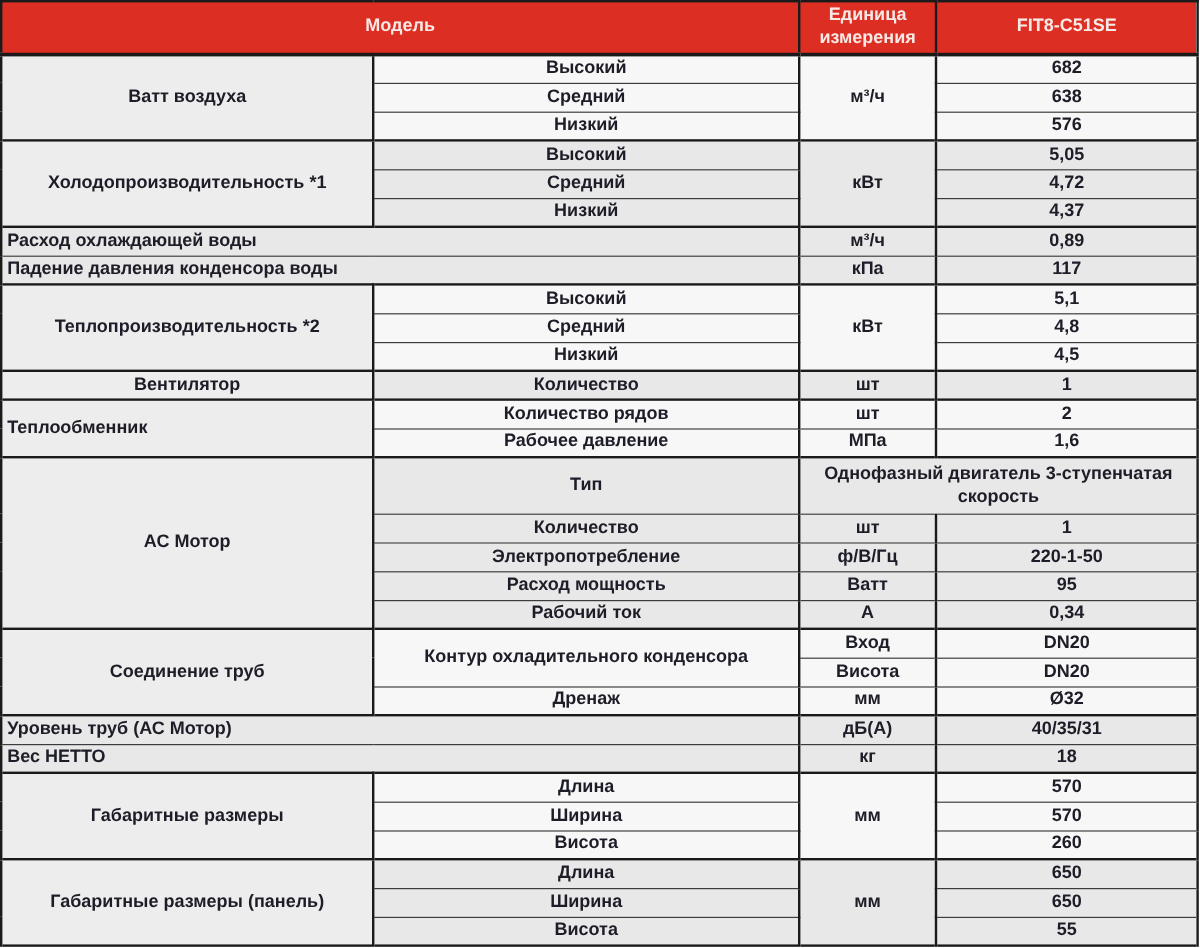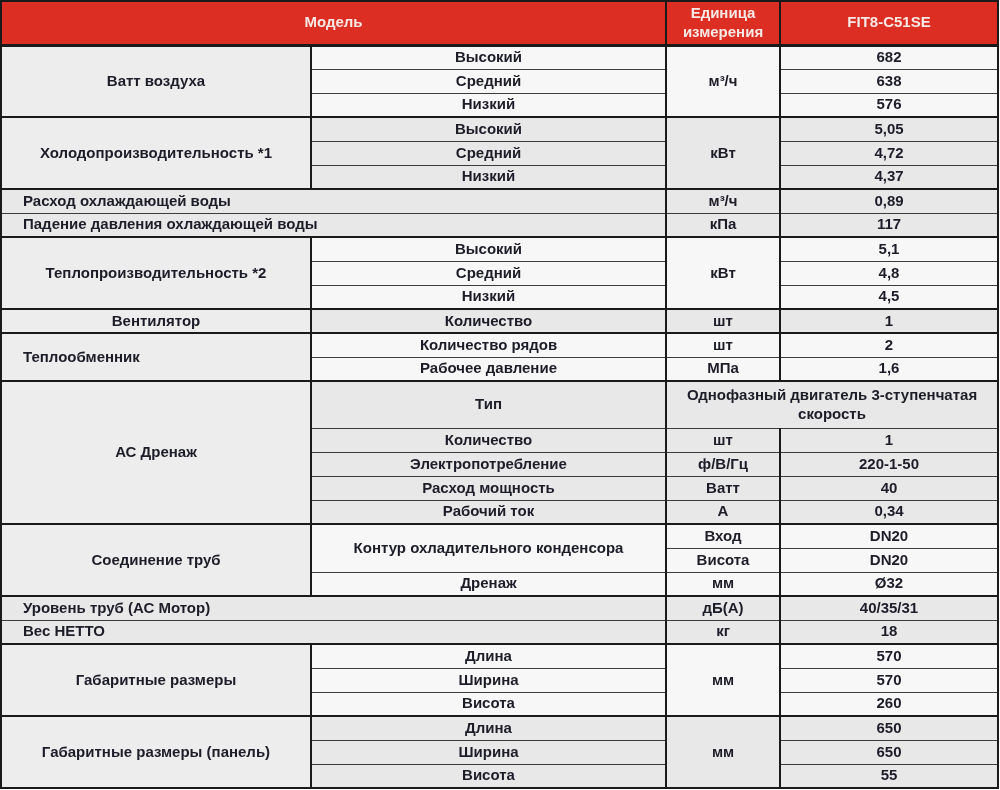--- a/index.html
+++ b/index.html
@@ -43,21 +43,21 @@
     background:var(--header-bg);
     color:var(--header-text);
     border-bottom:3px solid var(--border);
     border-top:2px solid var(--border);
     font-size:15px;
   }
   tr.sec td{border-top:2px solid var(--border);}
   td.g{background:var(--group);}
   td.w{background:var(--light);}
   td.e{background:var(--shade);}
-  td.left{text-align:left;padding-left:21px;}
+  td.left{text-align:left;padding-left:4px;}
 </style>
 </head>
 <body>
 
 <table class="spec">
   <colgroup>
     <col style="width:310px">
       <col style="width:355px">
       <col style="width:114px">
       <col style="width:218px">
@@ -101,21 +101,21 @@
       <td class="e">4,37</td>
     </tr>
 
     <tr class="sec">
       <td class="e left" colspan="2">Расход охлаждающей воды</td>
       <td class="e">м³/ч</td>
       <td class="e">0,89</td>
     </tr>
 
     <tr>
-      <td class="e left" colspan="2">Падение давления охлаждающей воды</td>
+      <td class="e left" colspan="2">Падение давления конденсора воды</td>
       <td class="e">кПа</td>
       <td class="e">117</td>
     </tr>
 
     <tr class="sec">
       <td class="g" rowspan="3">Теплопроизводительность *2</td>
       <td class="w">Высокий</td>
       <td class="w" rowspan="3">кВт</td>
       <td class="w">5,1</td>
     </tr>
@@ -141,38 +141,38 @@
       <td class="w">шт</td>
       <td class="w">2</td>
     </tr>
     <tr>
       <td class="w">Рабочее давление</td>
       <td class="w">МПа</td>
       <td class="w">1,6</td>
     </tr>
 
     <tr class="sec tall">
-      <td class="g" rowspan="5">АС Дренаж</td>
+      <td class="g" rowspan="5">АС Мотор</td>
       <td class="e">Тип</td>
       <td class="e" colspan="2">Однофазный двигатель 3-ступенчатая скорость</td>
     </tr>
     <tr>
       <td class="e">Количество</td>
       <td class="e">шт</td>
       <td class="e">1</td>
     </tr>
     <tr>
       <td class="e">Электропотребление</td>
       <td class="e">ф/В/Гц</td>
       <td class="e">220-1-50</td>
     </tr>
     <tr>
       <td class="e">Расход мощность</td>
       <td class="e">Ватт</td>
-      <td class="e">40</td>
+      <td class="e">95</td>
     </tr>
     <tr>
       <td class="e">Рабочий ток</td>
       <td class="e">А</td>
       <td class="e">0,34</td>
     </tr>
 
     <tr class="sec">
       <td class="g" rowspan="3">Соединение труб</td>
       <td class="w" rowspan="2">Контур охладительного конденсора</td>

